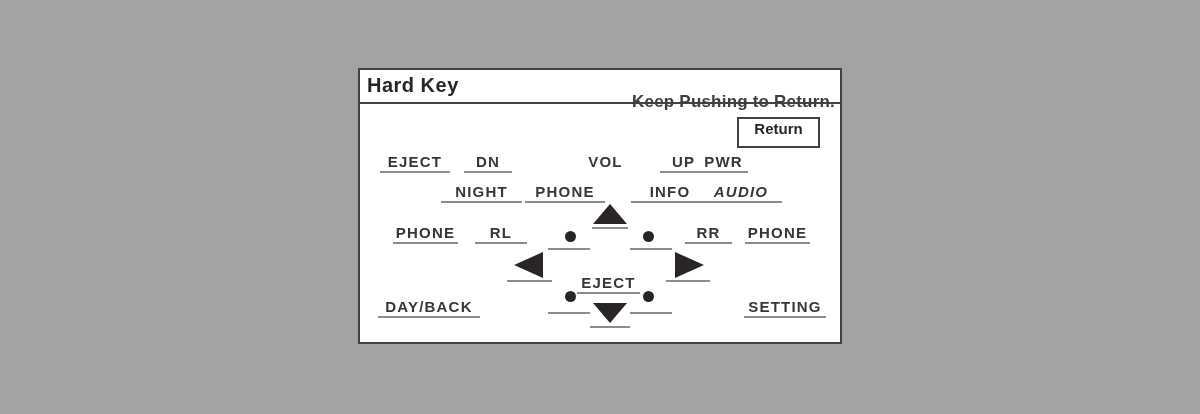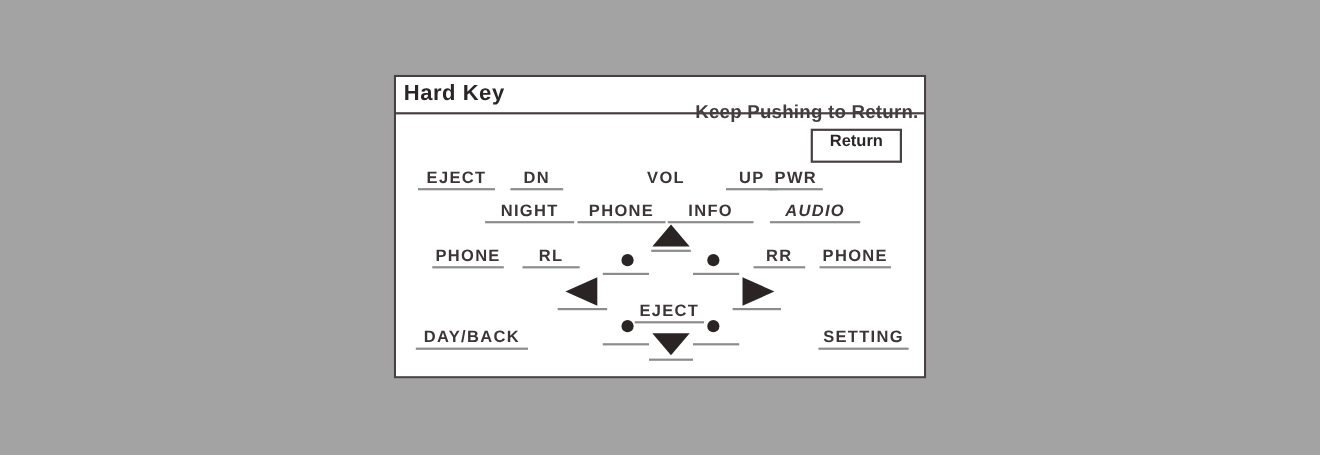--- a/index.html
+++ b/index.html
@@ -29,21 +29,21 @@
 
   
   .k-eject    { left:20px;  top:70px;  width:70px; }
   .k-dn       { left:104px; top:70px;  width:48px; }
   .k-vol      { left:223px; top:70px;  width:45px; }
   .k-up       { left:300px; top:70px;  width:47px; }
   .k-pwr      { left:339px; top:70px;  width:49px; }
   
   .k-navi     { left:81px;  top:100px; width:81px; }
   .k-phone    { left:165px; top:100px; width:80px; }
-  .k-info     { left:247px; top:100px; width:78px; }
+  .k-info     { left:271px; top:100px; width:78px; }
   .k-audio    { left:340px; top:100px; width:82px;font-style:italic; }
   
   .k-back     { left:33px;  top:141px; width:65px; }
   .k-rl       { left:115px; top:141px; width:52px; }
   .k-rr       { left:325px; top:141px; width:47px; }
   .k-menu     { left:385px; top:141px; width:65px; }
   
   .k-daynight { left:18px;  top:215px; width:102px; }
   .k-setting  { left:384px; top:215px; width:82px; }
   

